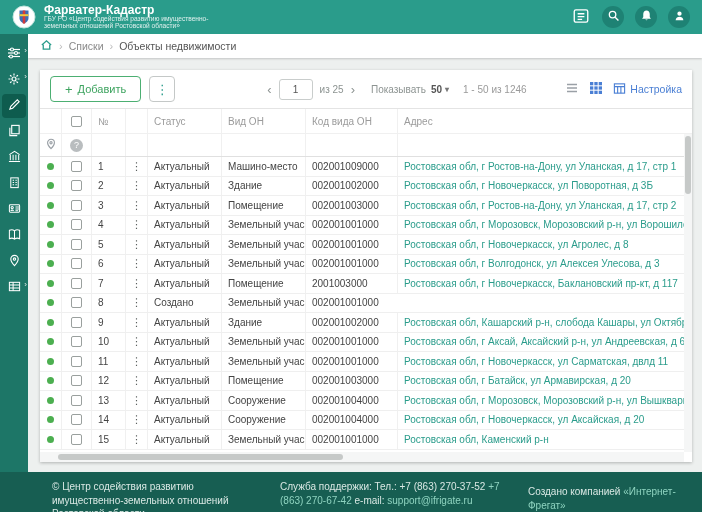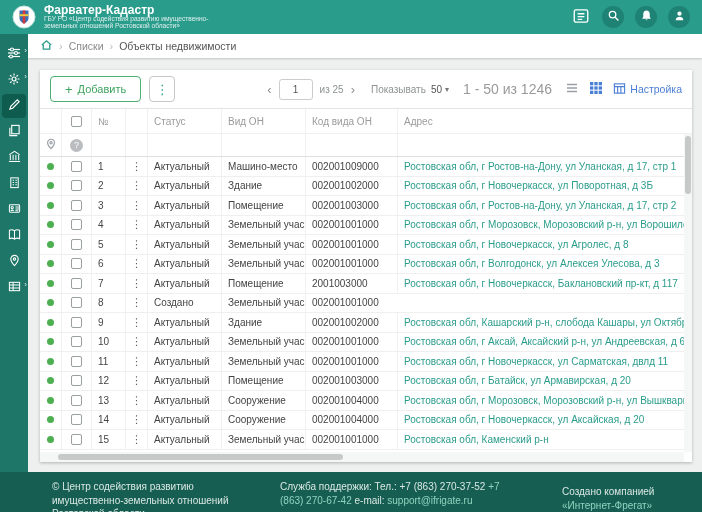--- a/index.html
+++ b/index.html
@@ -62,22 +62,22 @@
     width:26px; height:26px; margin-left:8px; background:#fff; border:1px solid #c4c8c7;
     border-radius:4px; color:#2a9c8b; font-size:13px; cursor:pointer; line-height:1;
   }
   .pg-cluster { display:flex; align-items:center; gap:7px; margin-left:92px; font-size:10px; color:#8d9492; }
   .pg-chev { border:none; background:none; color:#8d9492; font-size:13px; cursor:pointer; line-height:1; }
   .pg-input {
     width:34px; height:21px; border:1px solid #c9cdcc; border-radius:3px; text-align:center;
     font-size:10px; color:#555; font-family:inherit;
   }
   .show-group { display:flex; align-items:center; gap:5px; margin-left:16px; font-size:10px; color:#8d9492;justify-content:center; }
-  .page-size { display:flex; align-items:center; gap:3px; color:#555; cursor:pointer; }
-  .range-label { margin-left:14px; font-size:14px; color:#9a9a9a; }
+  .page-size { display:flex; align-items:center; gap:3px; color:#555; cursor:pointer;font-weight:bold; }
+  .range-label { margin-left:14px; font-size:10px; color:#9a9a9a; }
   .view-icons { margin-left:auto; display:flex; align-items:center; gap:10px; }
   .icon-btn { border:none; background:none; cursor:pointer; display:flex; align-items:center; padding:0; }
   .settings-btn { display:flex; align-items:center; gap:4px; border:none; background:none; cursor:pointer; color:#4a7fd4; font-size:10.5px; font-family:inherit; }
   
   .table-wrap { flex:1; position:relative; overflow:hidden; }
   .grid { display:grid; grid-template-columns:22px 30px 34px 22px 74px 84px 92px minmax(240px,1fr); align-items:center; }
   .thead { height:26px; border-top:1px solid #e4e4e4; border-bottom:1px solid #f0f0f0; color:#9b9b9b; font-size:10px; }
   .tfilter { height:23px; border-bottom:1px solid #e0e0e0; }
   .c { height:100%; display:flex; align-items:center; padding:0 6px; border-right:1px solid #f0f0f0; overflow:hidden; white-space:nowrap; font-size:10px; }
   .c:last-child { border-right:none; }
@@ -94,21 +94,21 @@
   .vthumb { position:absolute; top:2px; left:1px; width:6px; height:58px; border-radius:3px; background:#c6c9c8; cursor:pointer; }
   .hscroll { position:absolute; left:0; right:8px; bottom:0; height:10px; background:#f5f6f6; }
   .hthumb { position:absolute; left:18px; top:2px; width:285px; height:6px; border-radius:3px; background:#c6c9c8; cursor:pointer; }
   
   .app-footer {
     position:absolute; bottom:0; left:0; width:702px; height:40px; background:#175e52;
     color:#d9e8e4; font-size:10px; line-height:1.35; z-index:6;
   }
   .ft-left { position:absolute; left:52px; top:8px; width:200px; }
   .ft-center { position:absolute; left:280px; top:8px; width:228px; }
-  .ft-right { position:absolute; left:528px; top:13px;margin-left:34px; }
+  .ft-right { position:absolute; left:528px; top:13px; }
   .ft-link { color:#8fd4c0; text-decoration:none; cursor:pointer; }
 </style>
 </head>
 <body>
 
 <header class="app-header">
   <span class="logo-wrap">
     <svg viewBox="0 0 24 24" width="24" height="24">
       <circle cx="12" cy="12" r="11" fill="#ffffff"></circle>
       <circle cx="12" cy="12" r="11" fill="none" stroke="#bfe3dc" stroke-width="1"></circle>

